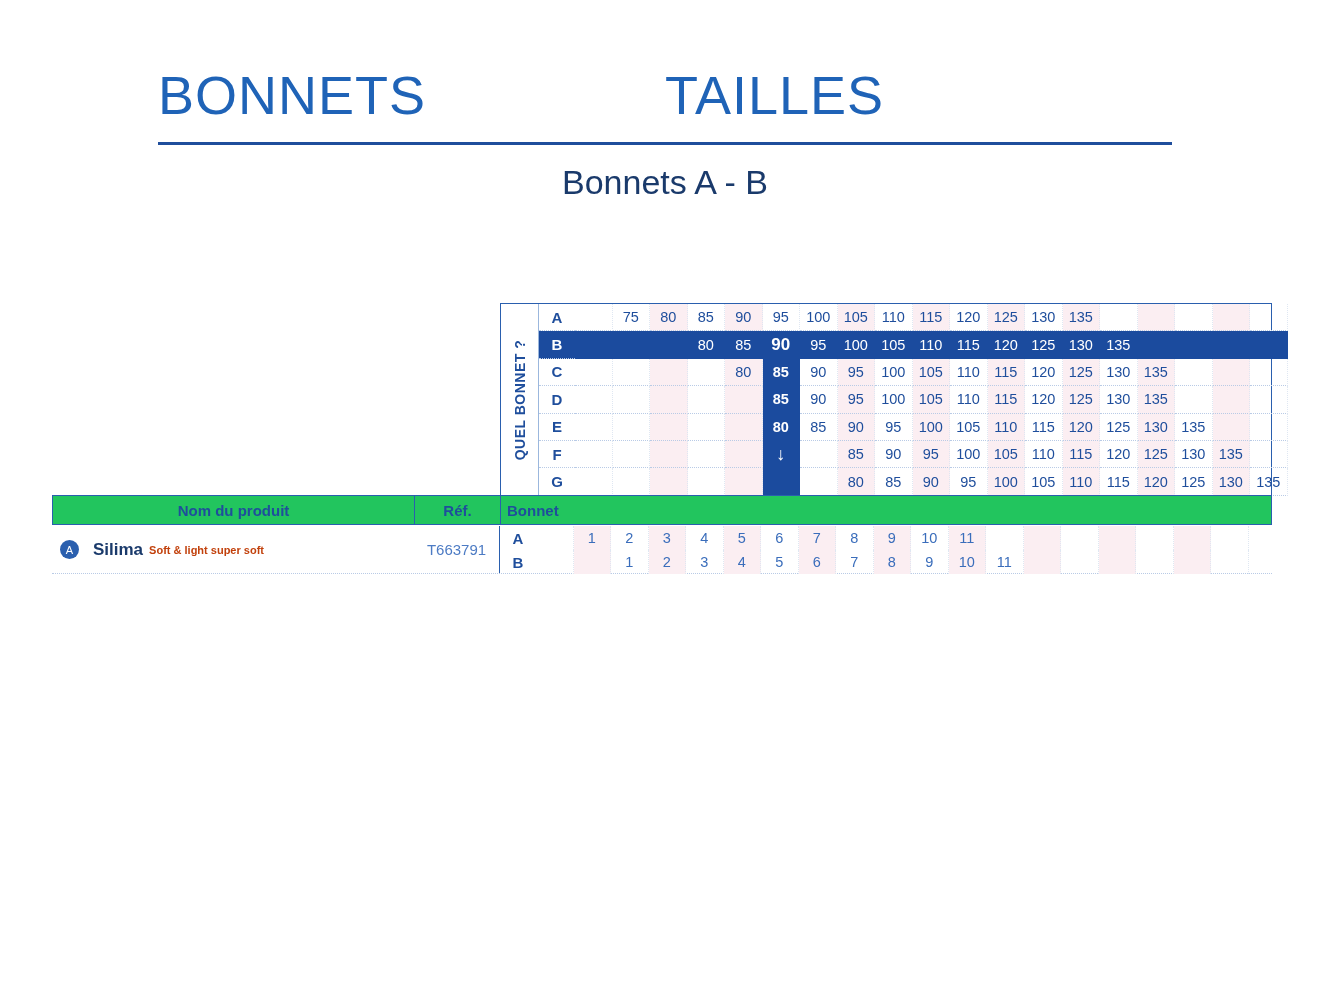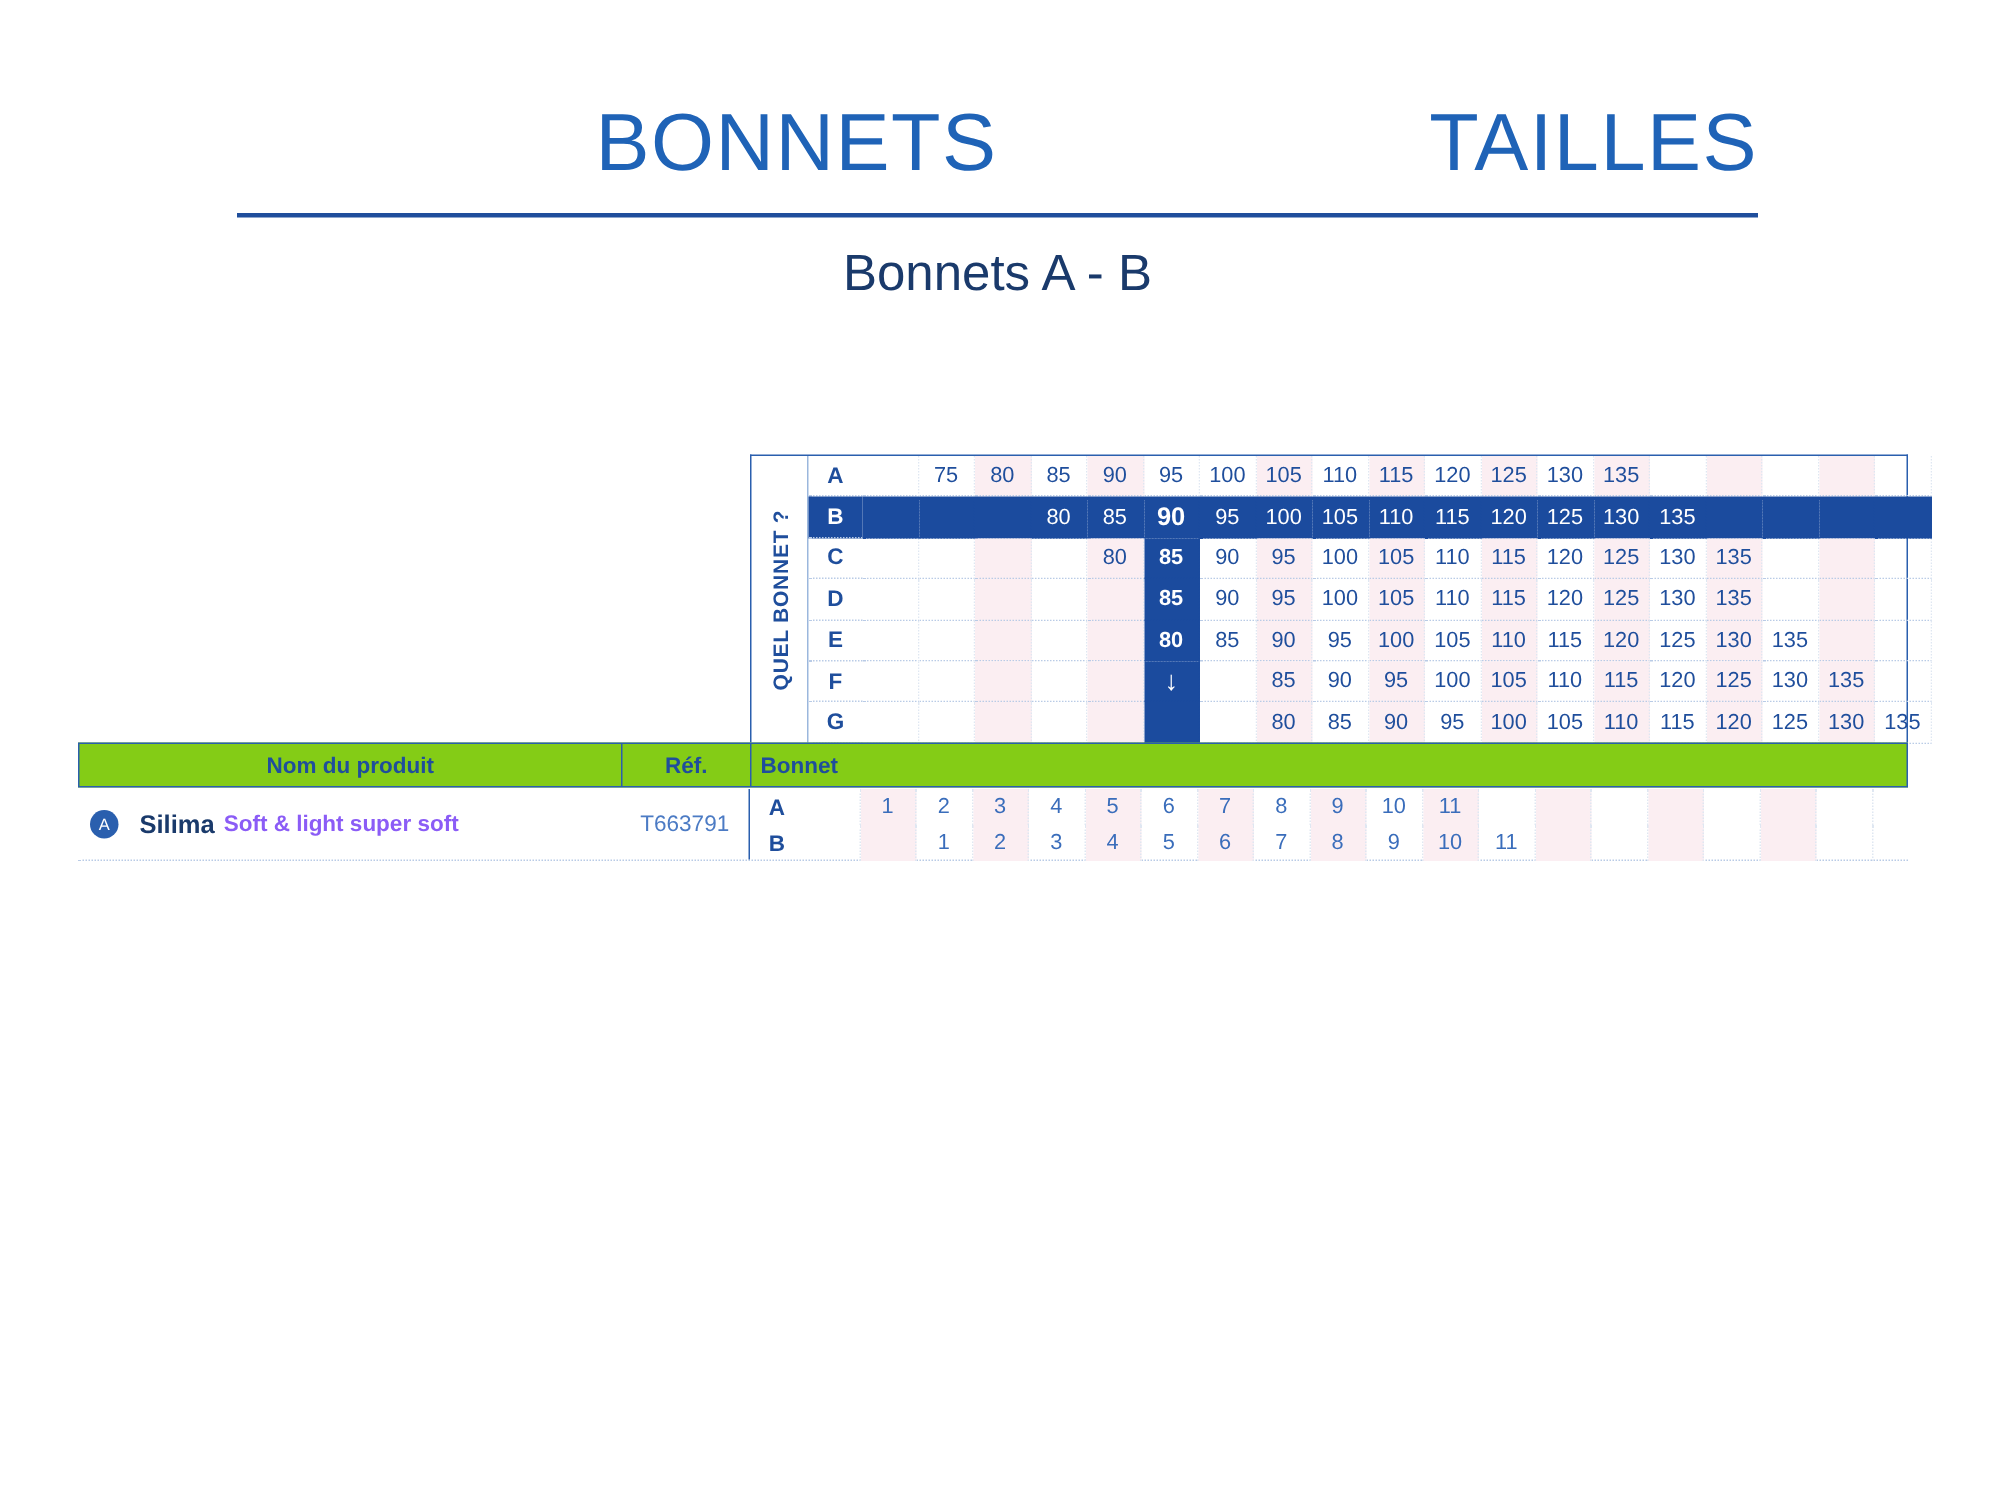--- a/index.html
+++ b/index.html
@@ -23,21 +23,21 @@
     top: 60px;
     width: 1014px;
     height: 160px;
   }
   .head-titles {
     display: flex;
     width: 100%;
   }
   .head-col {
     flex: 1 1 50%;
-    text-align: right;
+    text-align: left;
   }
   .head-main {
     font-size: 54px;
     letter-spacing: 1px;
     color: #1f63b7;
     font-weight: 400;
     line-height: 1;
     padding-top: 8px;
   }
   .head-rule {
@@ -149,21 +149,21 @@
   
   .prod-head {
     position: absolute;
     left: 52px;
     top: 495px;
     width: 1220px;
     height: 30px;
     border: 1px solid #2a5fae;
     box-sizing: border-box;
     display: flex;
-    background: #84cc16;
+    background: #22c55e;
   }
   .ph-name {
     flex: 0 0 362px;
     display: flex;
     align-items: center;
     justify-content: center;
     font-size: 15px;
     font-weight: bold;
     border-right: 1px solid #2a5fae;
     box-sizing: border-box;
@@ -218,23 +218,23 @@
     margin-right: 14px;
     flex: 0 0 19px;
   }
   .brand {
     font-size: 17px;
     font-weight: bold;
     color: #1a3a6b;
     margin-right: 6px;
   }
   .pname {
-    font-size: 15px;
-    font-weight: bold;
-    color: #8b5cf6;
+    font-size: 11px;
+    font-weight: bold;
+    color: #c2410c;
   }
   .pr-ref {
     flex: 0 0 86px;
     display: flex;
     align-items: center;
     justify-content: center;
     font-size: 15px;
     color: #4c7bc4;
     border-right: 1px solid #2a5fae;
     box-sizing: border-box;

